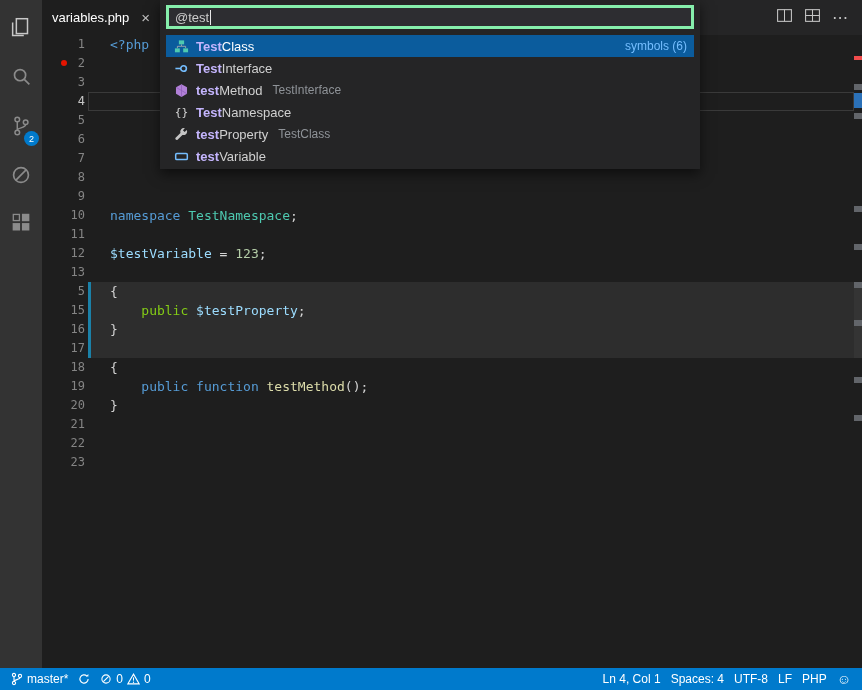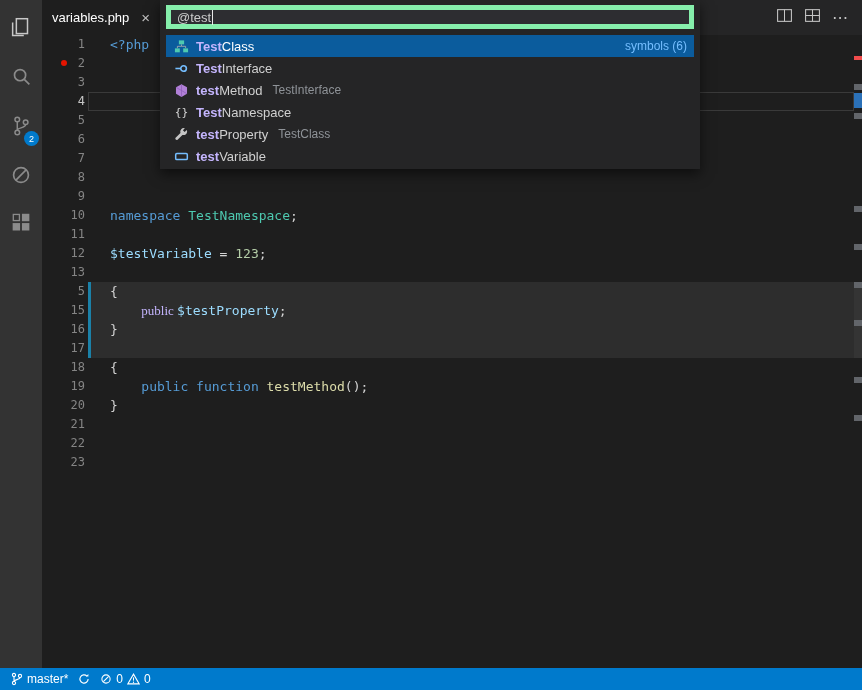--- a/index.html
+++ b/index.html
@@ -32,21 +32,21 @@
   .line-number.active { color:#c6c6c6; }
   .error-dot { position:absolute; left:19px; top:25px; width:6px; height:6px; border-radius:50%; background:#e51400; }
   .code-lines { position:absolute; left:68px; top:0; right:8px; font:13px/19px "DejaVu Sans Mono",monospace; color:#d4d4d4; }
   .code-line { height:19px; white-space:pre; }
   .overview-ruler { position:absolute; right:0; top:0; bottom:0; width:8px; }
   .ruler-mark { position:absolute; left:0; right:0; }
 
   
   .quick-open { position:absolute; left:160px; top:0; width:540px; background:#252526; z-index:30;
                 padding:5px 6px 2px; box-shadow:0 5px 12px rgba(0,0,0,.55); }
-  .qo-input { height:24px; background:#2d2d31; border:5px solid #86efac; display:flex; align-items:center;
+  .qo-input { height:24px; background:#2d2d31; border:3px solid #86efac; display:flex; align-items:center;
               padding:0 6px; color:#cccccc; font-size:13px; cursor:text; }
   .caret { width:1px; height:15px; background:#e8e8e8; margin-left:1px; }
   .qo-list { margin-top:6px; }
   .qo-row { height:22px; display:flex; align-items:center; padding:0 7px; font-size:13px; color:#d0d0d0; cursor:pointer; }
   .qo-row.selected { background:#0b5c9d; color:#ffffff; }
   .qo-icon { width:17px; height:15px; margin-right:6px; display:flex; align-items:center; justify-content:center; }
   .qo-match { color:#c4b5fd; font-weight:bold; }
   .qo-detail { margin-left:10px; font-size:12px; color:#8f9398; }
   .qo-badge { margin-left:auto; font-size:12px; color:#75beff; }
 
@@ -178,21 +178,21 @@
           <div class="code-line"></div>
           <div class="code-line"></div>
           <div class="code-line"></div>
           <div class="code-line"></div>
           <div class="code-line"></div>
           <div class="code-line"><span style="color: rgb(86, 156, 214);">namespace </span><span style="color: rgb(78, 201, 176);">TestNamespace</span><span style="color: rgb(212, 212, 212);">;</span></div>
           <div class="code-line"></div>
           <div class="code-line"><span style="color: rgb(156, 220, 254);">$testVariable </span><span style="color: rgb(212, 212, 212);">= </span><span style="color: rgb(181, 206, 168); text-align: right;">123</span><span style="color: rgb(212, 212, 212);">;</span></div>
           <div class="code-line"></div>
           <div class="code-line"><span style="color: rgb(212, 212, 212);">{</span></div>
-          <div class="code-line"><span>    </span><span style="color: #c4b5fd; font-family: Liberation Serif, serif;">public </span><span style="color: rgb(156, 220, 254);">$testProperty</span><span style="color: rgb(212, 212, 212);">;</span></div>
+          <div class="code-line"><span>    </span><span style="color: #84cc16;">public </span><span style="color: rgb(156, 220, 254);">$testProperty</span><span style="color: rgb(212, 212, 212);">;</span></div>
           <div class="code-line"><span style="color: rgb(212, 212, 212);">}</span></div>
           <div class="code-line"></div>
           <div class="code-line"><span style="color: rgb(212, 212, 212);">{</span></div>
           <div class="code-line"><span>    </span><span style="color: rgb(86, 156, 214);">public function </span><span style="color: rgb(220, 220, 170);">testMethod</span><span style="color: rgb(212, 212, 212);">();</span></div>
           <div class="code-line"><span style="color: rgb(212, 212, 212);">}</span></div>
           <div class="code-line"></div>
         </div>
       <div class="overview-ruler">
         <div class="ruler-mark" style="top:21px;height:4px;background:#f14c4c"></div>
         <div class="ruler-mark" style="top:49px;height:6px;background:#62656a"></div>
@@ -304,15 +304,35 @@
       <span>0</span>
       <span class="sb-icon">
         <svg width="13" height="12" viewBox="0 0 16 14" fill="none" stroke="#ffffff" stroke-width="1.3">
           <path d="M8 1L15 13H1z"></path>
             <path d="M8 5v4"></path>
             <circle cx="8" cy="11" r="0.8" fill="#ffffff" stroke="none"></circle>
         </svg>
       </span>
       <span>0</span>
     </div>
+    <div class="sb-right">
+      <div class="sb-item">
+        <span>Ln 4, Col 1</span>
+      </div>
+      <div class="sb-item">
+        <span>Spaces: 4</span>
+      </div>
+      <div class="sb-item">
+        <span>UTF-8</span>
+      </div>
+      <div class="sb-item">
+        <span>LF</span>
+      </div>
+      <div class="sb-item">
+        <span>PHP</span>
+      </div>
+      <div class="sb-item">
+        <span class="smiley">☺</span>
+      </div>
+    </div>
   </div>
 
 </div>
 
 </body></html>

